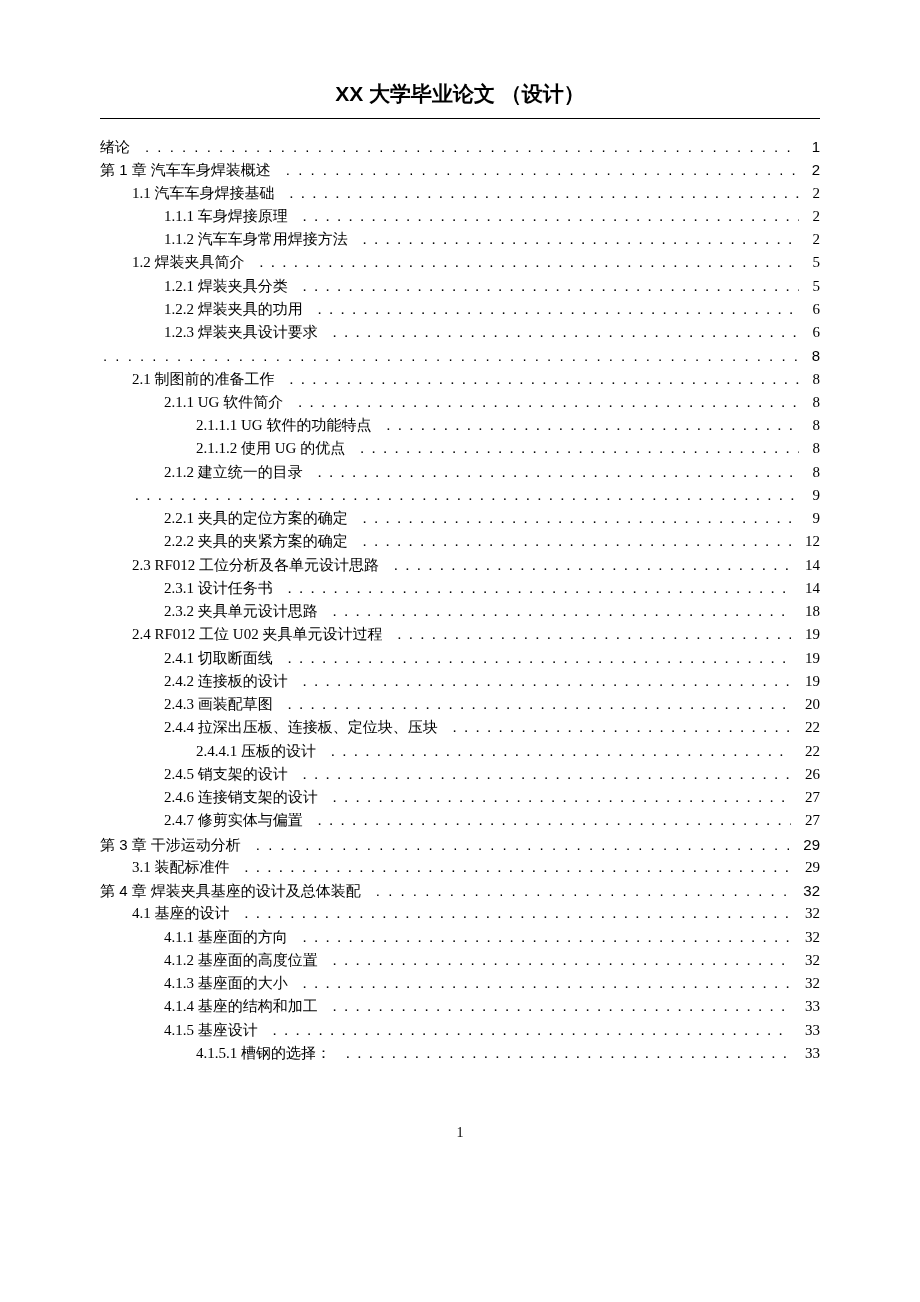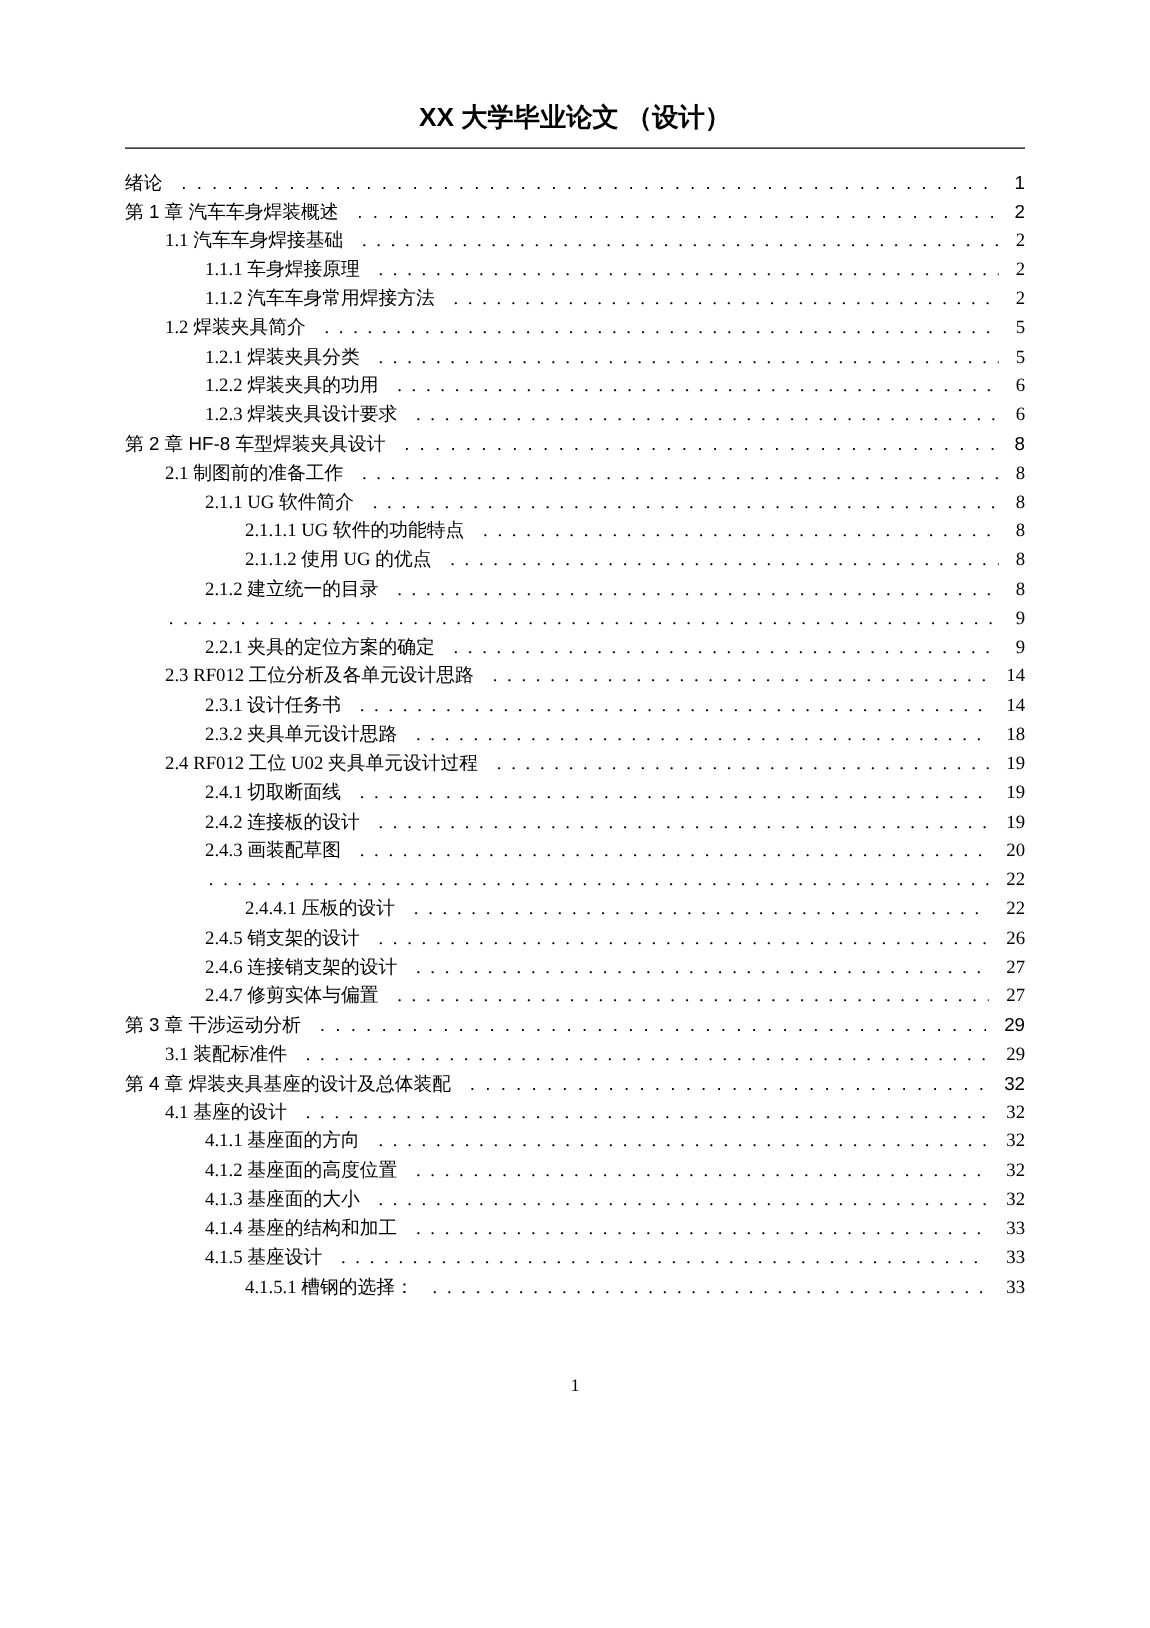--- a/index.html
+++ b/index.html
@@ -109,21 +109,20 @@
       <span class="toc-label">1.2.2 焊装夹具的功用</span>
       <span class="toc-dots"></span>
       <span class="toc-page">6</span>
     </div>
     <div class="toc-row lvl-2">
       <span class="toc-label">1.2.3 焊装夹具设计要求</span>
       <span class="toc-dots"></span>
       <span class="toc-page">6</span>
     </div>
     <div class="toc-row lvl-0 chapter">
-      <span class="toc-label">第 2 章  HF-8 车型焊装夹具设计</span>
       <span class="toc-dots"></span>
       <span class="toc-page">8</span>
     </div>
     <div class="toc-row lvl-1">
       <span class="toc-label">2.1 制图前的准备工作</span>
       <span class="toc-dots"></span>
       <span class="toc-page">8</span>
     </div>
     <div class="toc-row lvl-2">
       <span class="toc-label">2.1.1  UG 软件简介</span>
@@ -147,20 +146,25 @@
     </div>
     <div class="toc-row lvl-1">
       <span class="toc-dots"></span>
       <span class="toc-page">9</span>
     </div>
     <div class="toc-row lvl-2">
       <span class="toc-label">2.2.1 夹具的定位方案的确定</span>
       <span class="toc-dots"></span>
       <span class="toc-page">9</span>
     </div>
+    <div class="toc-row lvl-2">
+      <span class="toc-label">2.2.2 夹具的夹紧方案的确定</span>
+      <span class="toc-dots"></span>
+      <span class="toc-page">12</span>
+    </div>
     <div class="toc-row lvl-1">
       <span class="toc-label">2.3  RF012 工位分析及各单元设计思路</span>
       <span class="toc-dots"></span>
       <span class="toc-page">14</span>
     </div>
     <div class="toc-row lvl-2">
       <span class="toc-label">2.3.1 设计任务书</span>
       <span class="toc-dots"></span>
       <span class="toc-page">14</span>
     </div>
@@ -183,20 +187,21 @@
       <span class="toc-label">2.4.2 连接板的设计</span>
       <span class="toc-dots"></span>
       <span class="toc-page">19</span>
     </div>
     <div class="toc-row lvl-2">
       <span class="toc-label">2.4.3 画装配草图</span>
       <span class="toc-dots"></span>
       <span class="toc-page">20</span>
     </div>
     <div class="toc-row lvl-2">
+      <span class="toc-label">2.4.4 拉深出压板、连接板、定位块、压块</span>
       <span class="toc-dots"></span>
       <span class="toc-page">22</span>
     </div>
     <div class="toc-row lvl-3">
       <span class="toc-label">2.4.4.1 压板的设计</span>
       <span class="toc-dots"></span>
       <span class="toc-page">22</span>
     </div>
     <div class="toc-row lvl-2">
       <span class="toc-label">2.4.5 销支架的设计</span>

